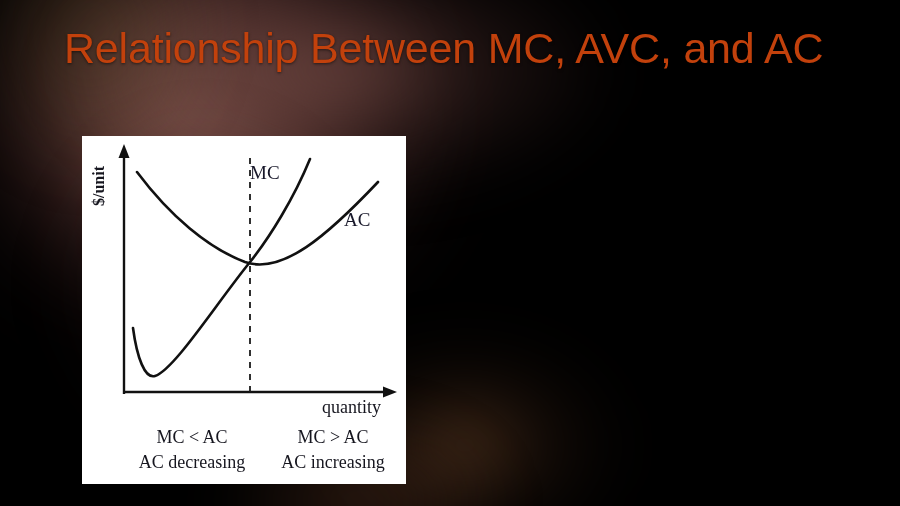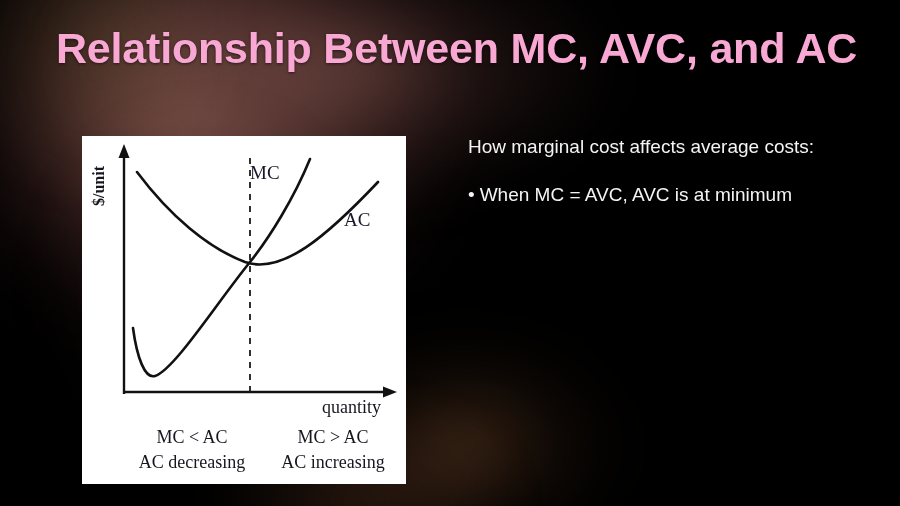--- a/index.html
+++ b/index.html
@@ -89,25 +89,25 @@
     height: 300px;
     background: radial-gradient(closest-side,
                 rgba(86,74,36,0.30) 0%,
                 rgba(0,0,0,0) 100%);
     filter: blur(30px);
   }
 
   
   .title {
     position: absolute;
-    left: 56px;
+    left: 64px;
     top: 24px;
     font-size: 43px;
-    font-weight: bold;
-    color: #f9a8d4;
+    font-weight: normal;
+    color: #c2410c;
     letter-spacing: -0.2px;
     white-space: nowrap;
     text-shadow: 0 1px 3px rgba(0,0,0,0.55);
   }
 
   
   .figure-panel {
     position: absolute;
     left: 82px;
     top: 136px;
@@ -194,19 +194,17 @@
       </g>
       <g>
         <text x="251" y="307" font-family="&quot;Liberation Serif&quot;, serif" font-size="18" fill="#16161f" text-anchor="middle">MC &gt; AC</text>
         <text x="251" y="332" font-family="&quot;Liberation Serif&quot;, serif" font-size="18" fill="#16161f" text-anchor="middle">AC increasing</text>
       </g>
 
     </svg>
   </div>
 
   <div class="text-column">
-    <div class="intro-line">How marginal cost affects average costs:</div>
     <ul class="bullet-list">
-      <li><span class="dot">•</span><span>When MC = AVC, AVC is at minimum</span></li>
     </ul>
   </div>
 
 </div>
 
 </body></html>

